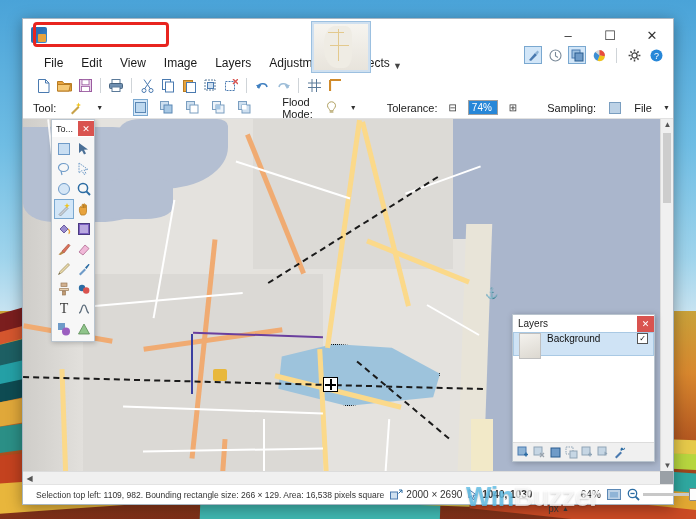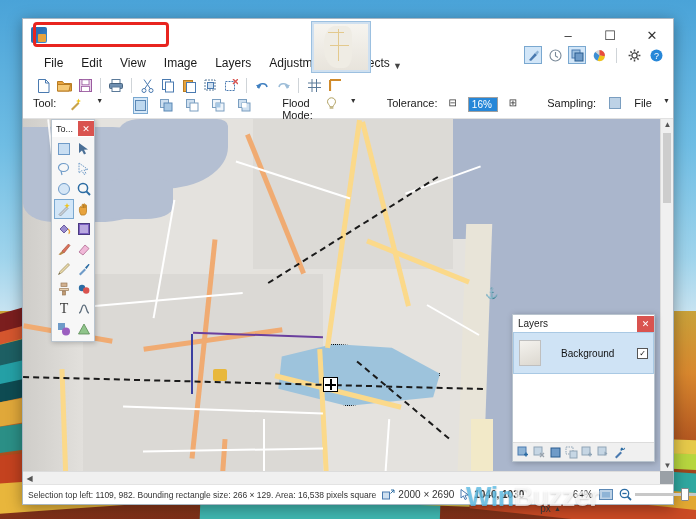--- a/index.html
+++ b/index.html
@@ -113,21 +113,21 @@
     height:23px; background:#fff; display:flex; align-items:center;
     padding-left:10px; gap:1px; flex:0 0 auto;
   }
   .tb-btn {
     width:20px; height:20px; display:flex; align-items:center; justify-content:center;
   }
   .tb-sep { width:1px; height:15px; background:#cfd4d8; margin:0 4px; }
 
   
   .optbar {
-    height:22px; background:#fff; display:flex; align-items:flex-start;
+    height:22px; background:#fff; display:flex; align-items:center;
     padding-left:10px; font-size:11px; color:#222; gap:11px;
     flex:0 0 auto; border-bottom:1px solid #e1e1e1;
   }
   .opt-label { color:#1a1a1a; }
   .sel-btn { width:17px; height:17px; border:1px solid transparent;
     display:flex;align-items:center;justify-content:center; }
   .sel-btn.active { border:1px solid #7aa8d0; background:#d6e8f8; }
   .tol-box {
     width:150px; height:15px; border:1px solid #a0a0a0; background:#fff;
     display:flex; align-items:center; font-size:10px;
@@ -210,22 +210,22 @@
   .lay-head {
     height:17px; background:#fff; display:flex; align-items:center;
     padding-left:5px; font-size:10px; color:#1a1a1a;
   }
   .lay-close {
     margin-left:auto; width:17px; height:16px; background:#d9534f;
     color:#fff; font-size:9px; display:flex; align-items:center; justify-content:center;
   }
   .lay-list { flex:1 1 auto; background:#fff; padding:0; }
   .lay-row {
-    height:42px; background:#cfe3f5; border:1px solid #a9c9e4;
-    display:flex; align-items:center; padding:0 5px; gap:20px;
+    height:24px; background:#cfe3f5; border:1px solid #a9c9e4;
+    display:flex; align-items:flex-start; padding:0 5px; gap:6px;
   }
   .lay-thumb {
     width:22px; height:26px; background:linear-gradient(160deg,#f4f2ee,#dcd8d0);
     border:1px solid #bfbfbf;
   }
   .lay-name { font-size:10px; color:#111; }
   .lay-chk {
     margin-left:auto; width:11px; height:11px; border:1px solid #555;
     background:#fff; font-size:8px; line-height:9px; text-align:center; color:#111;
   }
@@ -234,21 +234,21 @@
     gap:1px; padding-left:3px; border-top:1px solid #dcdcdc;
   }
   .lay-tbtn { width:15px; height:15px; display:flex; align-items:center; justify-content:center; }
 
   
   .statusbar {
     height:20px; background:#fff; display:flex; align-items:center;
     font-size:8.5px; color:#333; padding:0 5px; gap:6px; flex:0 0 auto;
     border-top:1px solid #e3e3e3;
   }
-  .st-sel { white-space:nowrap; }
+  .st-sel { margin-left:8px; white-space:nowrap; }
   .st-grp { display:flex; align-items:center; gap:3px; white-space:nowrap; }
   .st-size { font-size:10px; }
   .st-pos { font-size:10px;font-weight:bold; }
   .zoom-slider {
     width:86px; height:3px; background:#c8c8c8; position:relative;
   }
   .zoom-knob {
     position:absolute; left:46px; top:-5px; width:8px; height:13px;
     background:#fdfdfd; border:1px solid #888; border-radius:1px;
   }
@@ -503,21 +503,21 @@
           <path d="M5.5 0.8c2.4 0 4 1.8 4 3.9 0 2.2-2.2 3.3-2.5 5.1h-3C3.7 8 1.5 6.9 1.5 4.7c0-2.1 1.6-3.9 4-3.9z" fill="#fff" stroke="#b0a060"></path>
           <rect x="3.6" y="10.4" width="3.8" height="1.2" fill="#b0a060"></rect>
         </svg>
     </span>
     <span class="drop-arrow">▼</span>
 
     <span class="tb-sep"></span>
     <span class="opt-label">Tolerance:</span>
     <span style="font-size:10px;color:#333;">⊟</span>
     <span class="tol-box">
-      <span class="tol-fill" style="width:28px;">16%</span>
+      <span class="tol-fill" style="width:28px;">74%</span>
     </span>
     <span style="font-size:10px;color:#333;">⊞</span>
 
     <span class="tb-sep"></span>
     <span class="opt-label">Sampling:</span>
     <span style="margin:0 2px;">
       <svg width="12" height="12" viewBox="0 0 12 12">
           <rect x="0.5" y="0.5" width="11" height="11" fill="#bdd2e6" stroke="#7a9ec0"></rect>
         </svg>
     </span>

